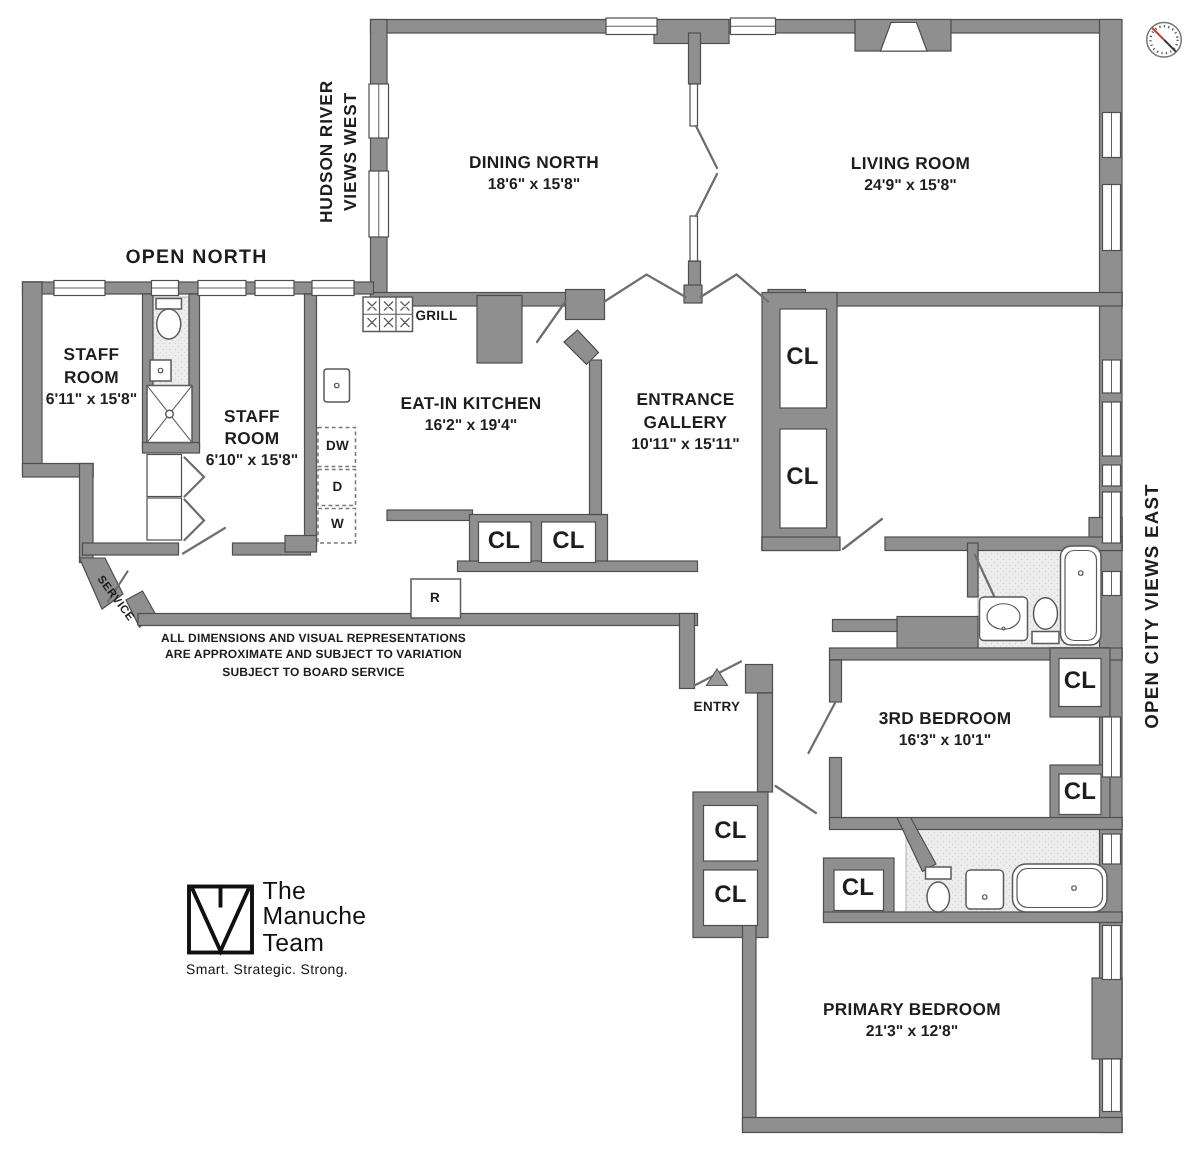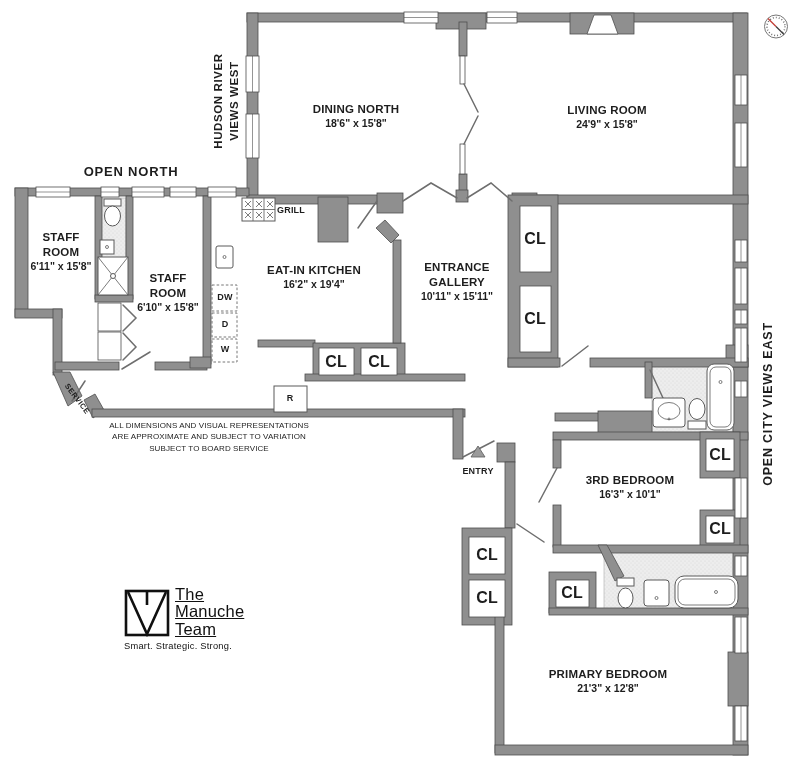--- a/index.html
+++ b/index.html
@@ -20,23 +20,23 @@
        line-height:1.3;white-space:nowrap;}
   .rname{font-size:11.5px;letter-spacing:.2px;}
   .rdims{font-size:10.5px;}
   .cl{font-size:16px;letter-spacing:.2px;}
   .small{font-size:9px;letter-spacing:.2px;}
   .vert{transform:translate(-50%,-50%) rotate(-90deg);}
   .north{font-size:13px;letter-spacing:.8px;}
   .westlbl{font-size:11.5px;letter-spacing:.6px;line-height:1.35;}
   .eastlbl{font-size:12.5px;letter-spacing:.8px;}
   .service{transform:translate(-50%,-50%) rotate(53deg);font-size:7.5px;letter-spacing:.4px;}
-  .disc{font-weight:400;font-size:8px;line-height:1.42;letter-spacing:.1px;}
+  .disc{font-weight:700;font-size:8px;line-height:1.42;letter-spacing:.1px;}
   .logo-text{position:absolute;left:175px;top:586px;font-size:16.5px;font-weight:400;
-             color:var(--logo,#101010);line-height:1.06;letter-spacing:.2px;text-decoration:underline;}
+             color:var(--logo,#101010);line-height:1.06;letter-spacing:.2px;}
   .tagline{position:absolute;left:124px;top:641px;font-size:9.3px;font-weight:400;
            color:var(--logo,#101010);letter-spacing:.25px;}
 </style>
 </head>
 <body>
 
 <div class="stage">
 
 <svg class="plan" width="800" height="767" viewBox="0 0 800 767">
   <defs>

